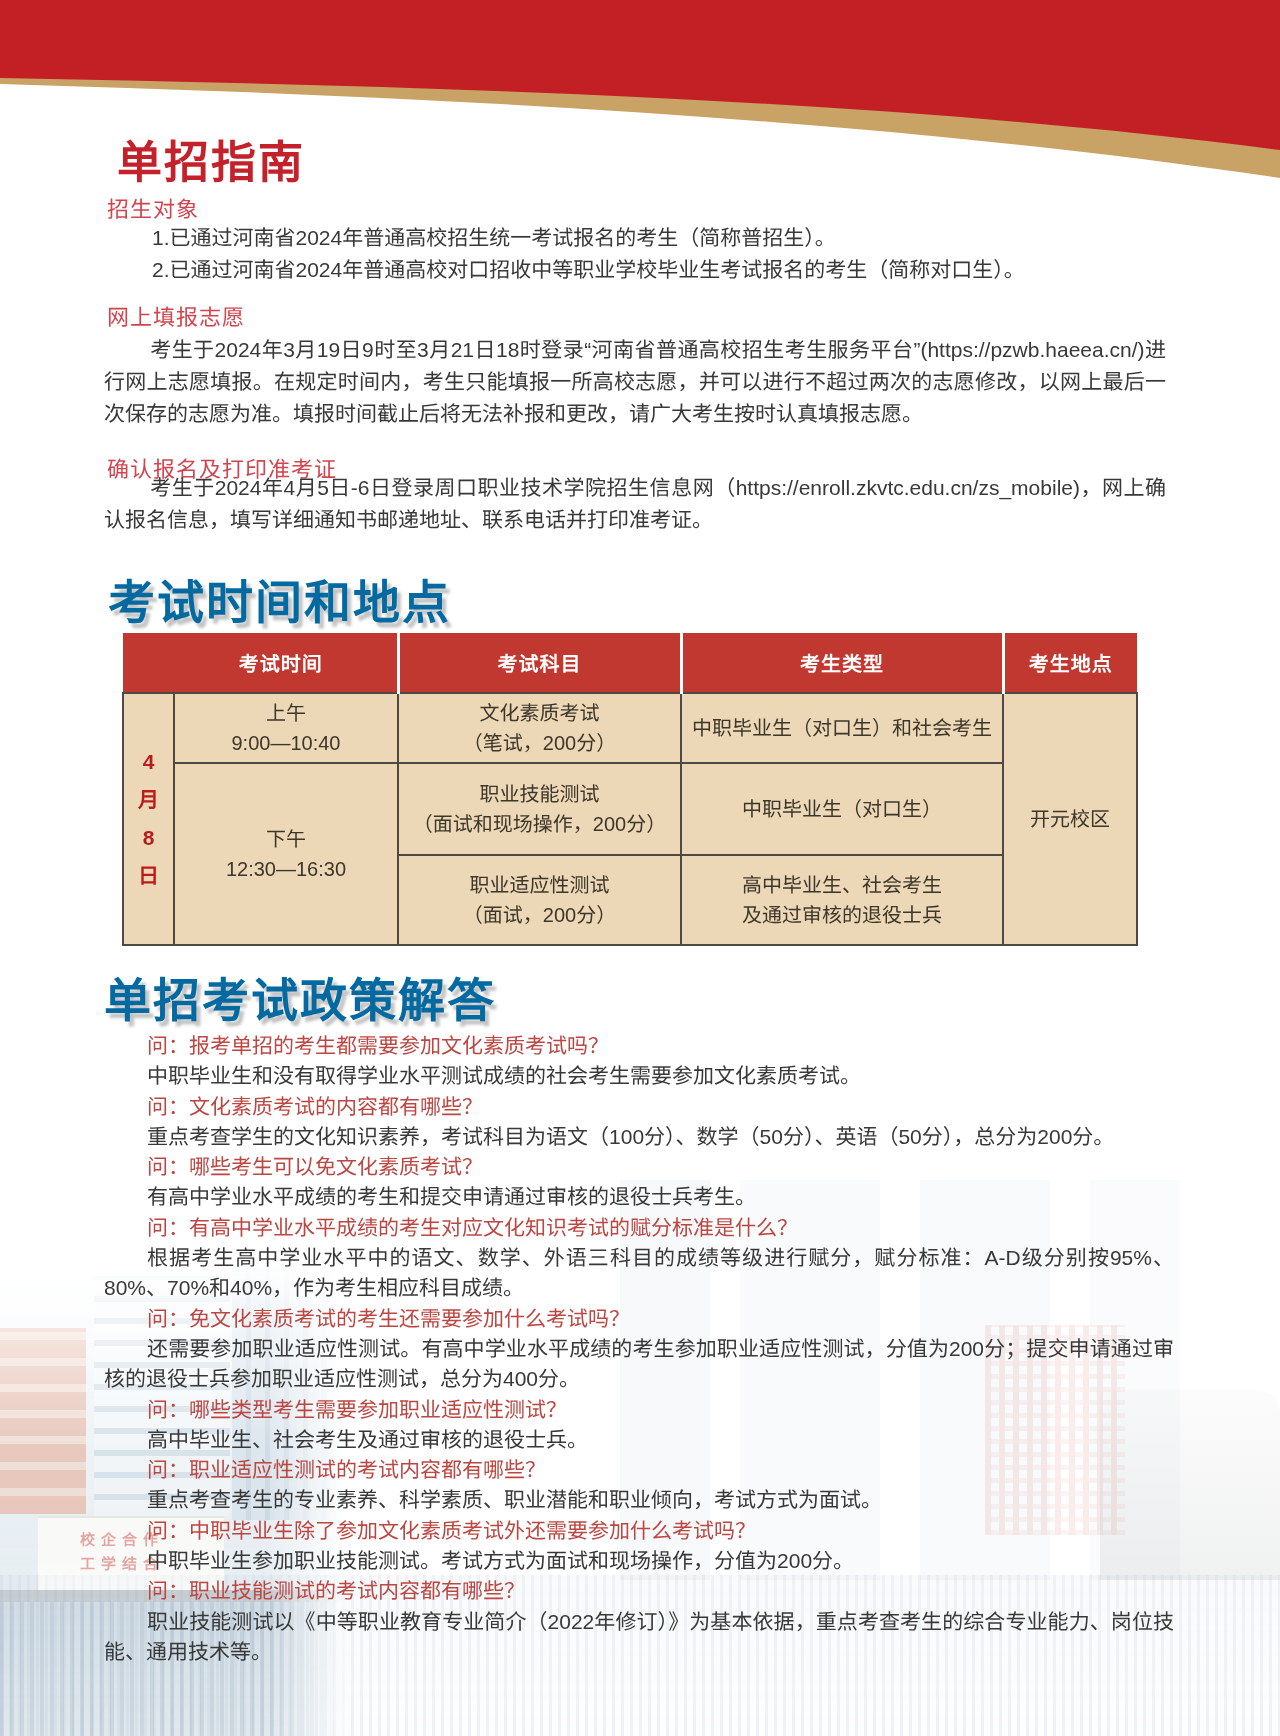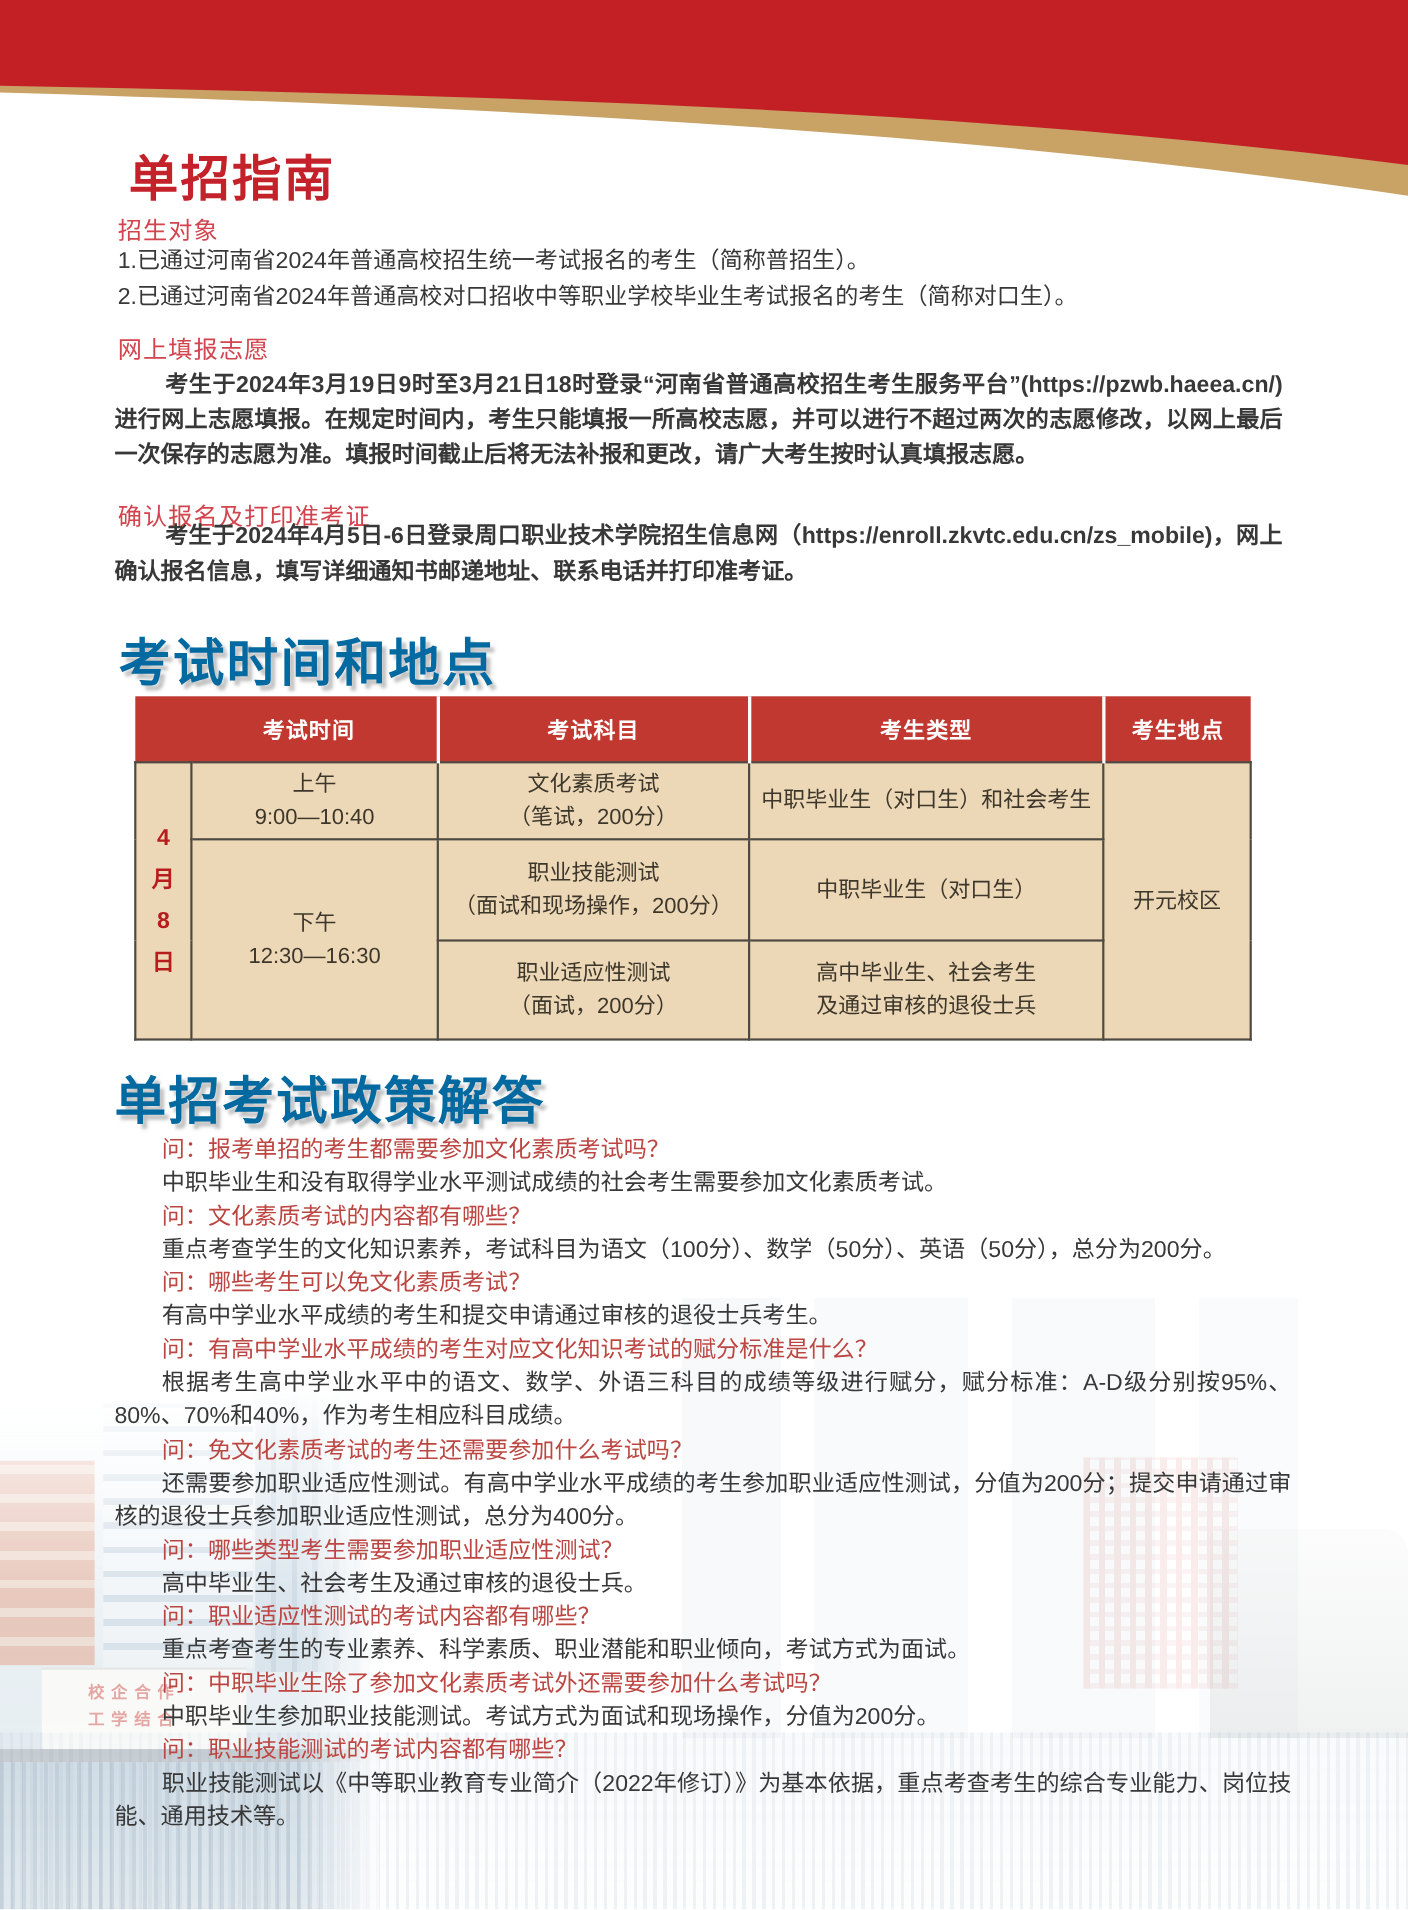--- a/index.html
+++ b/index.html
@@ -59,22 +59,22 @@
                 linear-gradient(270deg, #ffffff 0%, rgba(255,255,255,0) 22%); }
 
   
   .abs { position:absolute; }
   .doc-title { left:117px; top:126px; font-size:45px; font-weight:900; color:#c4222a; letter-spacing:2px; }
   .big-title { font-size:47px; font-weight:900; color:#0369a1; letter-spacing:2px;
      text-shadow:4px 5px 3px rgba(120,120,120,.45); }
   .sec-head { font-size:22px; font-weight:400; color:#d2454e; letter-spacing:1px; }
   .body-text { font-size:21px; color:#383838; }
   .list-block { left:107px; top:222px; width:1065px; }
-  .list-block p { line-height:32px; }
-  .para { left:104px; top:0; width:1062px; line-height:31.8px; text-align:justify; text-indent:2.2em;font-weight:bold; }
+  .list-block p { margin-left:45px; line-height:32px; }
+  .para { left:104px; top:0; width:1062px; line-height:31.8px; text-align:justify; text-indent:2.2em; }
 
   
   table.exam { position:absolute; left:122px; top:633px; width:1014px; border-collapse:collapse; table-layout:fixed; }
   table.exam col.c-date { width:51px; } table.exam col.c-time { width:224px; }
   table.exam col.c-subj { width:283px; } table.exam col.c-type { width:322px; }
   table.exam col.c-loc  { width:134px; }
   table.exam th { background:#c13831; color:#ffffff; font-size:20px; font-weight:700; height:60px;
      border-left:3px solid #ffffff; letter-spacing:1px; }
   table.exam th:first-child { border-left:none;padding-left:42px; }
   table.exam td { background:#ecd8b6; border:2px solid #4e4a43; color:#3d362b; font-size:20px;

